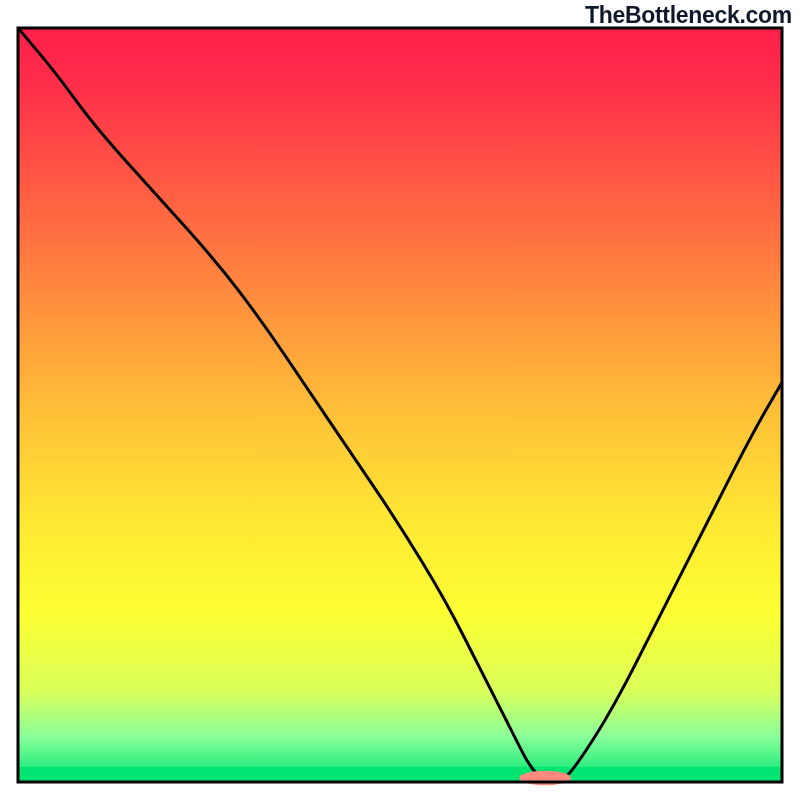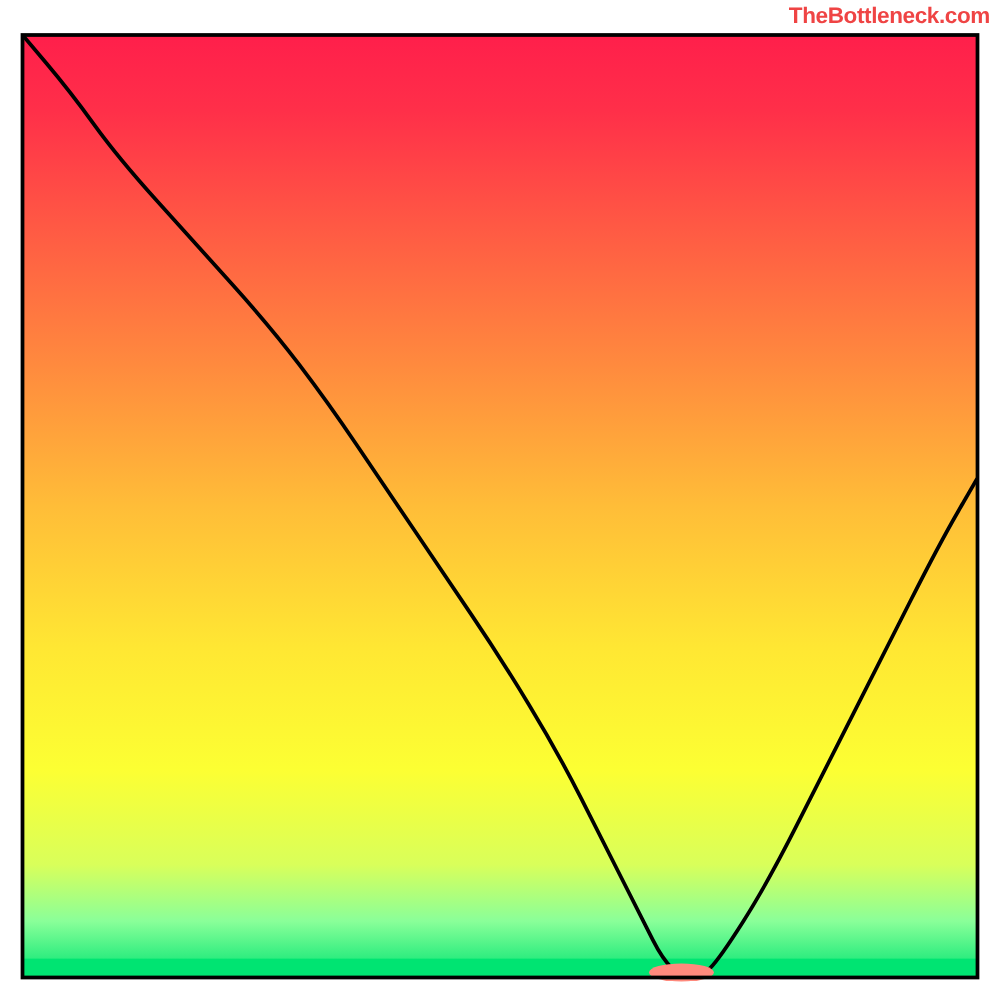--- a/index.html
+++ b/index.html
@@ -13,23 +13,23 @@
   }
   .chart-container {
     position: relative;
     width: 800px;
     height: 800px;
   }
   .watermark {
     position: absolute;
     top: 2px;
     right: 8px;
-    font-size: 18px;
+    font-size: 23px;
     font-weight: 600;
-    color: #ef4444;
+    color: #0f172a;
     font-family: Arial, Helvetica, sans-serif;
     letter-spacing: -0.3px;
   }
   svg {
     display: block;
   }
 </style>
 </head>
 <body>
 

